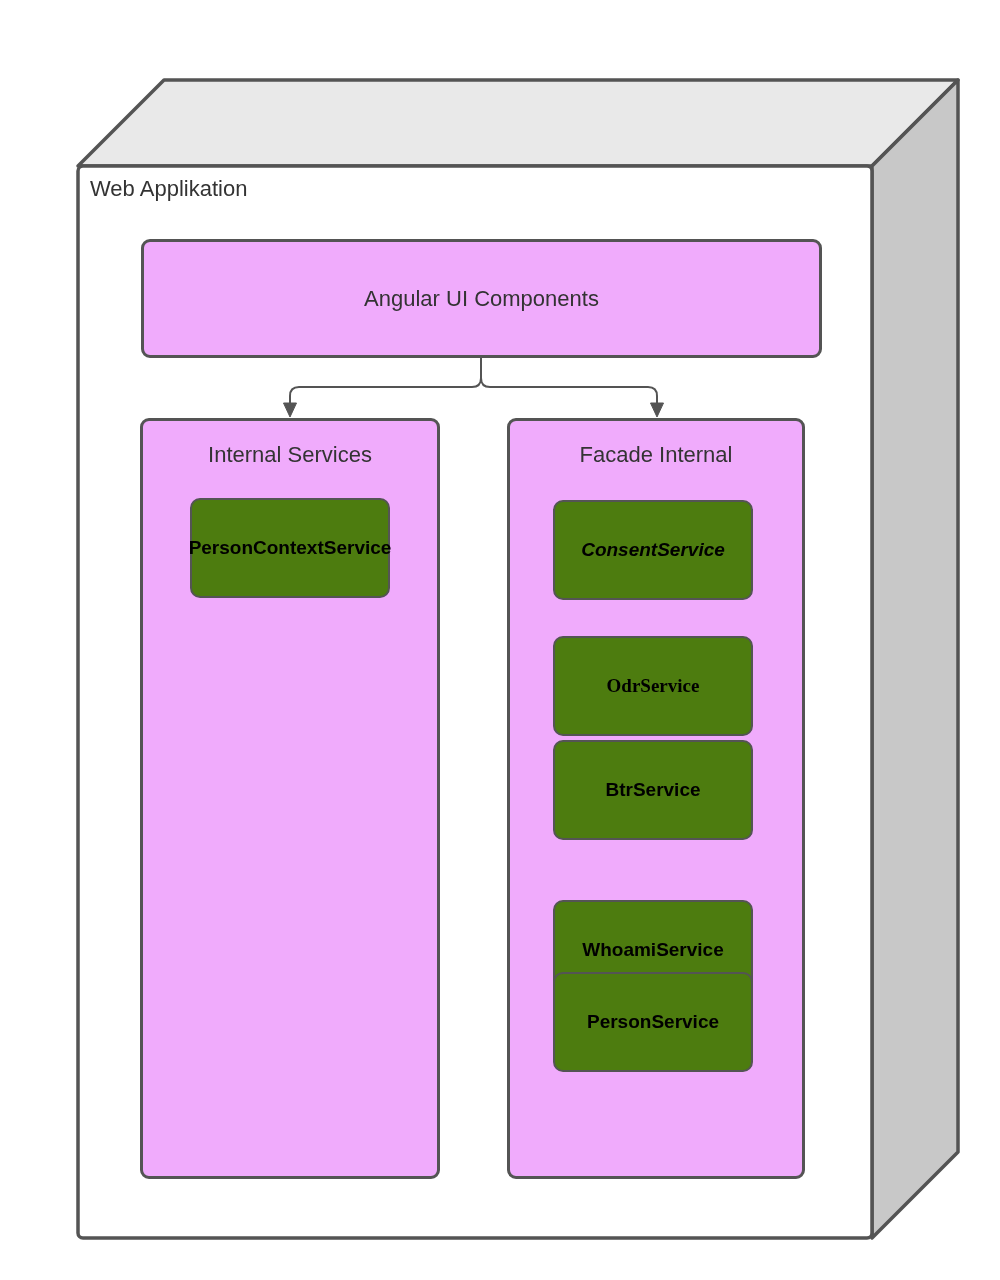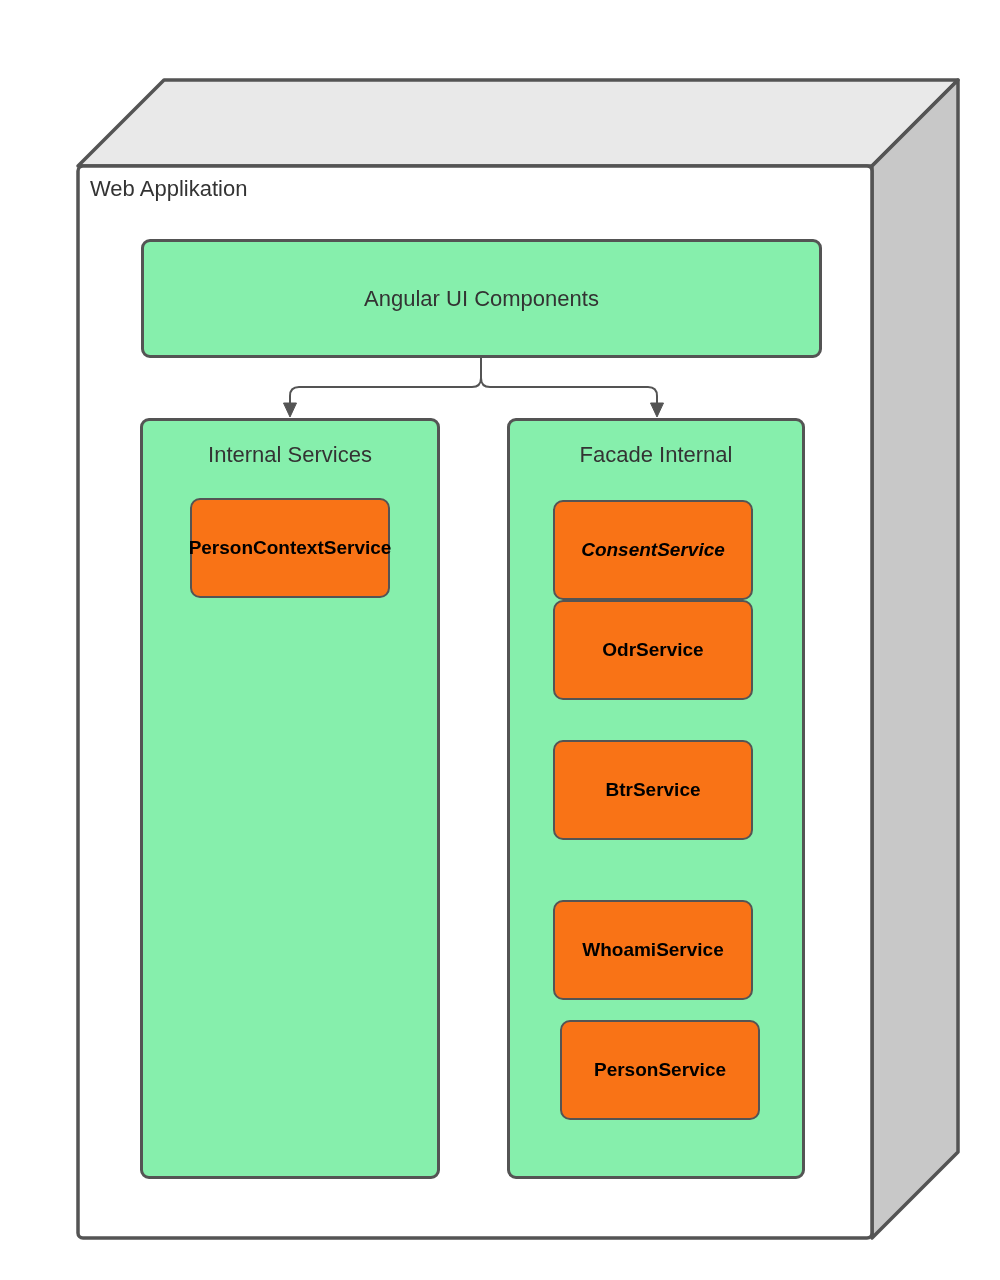--- a/index.html
+++ b/index.html
@@ -8,21 +8,21 @@
     font-family: "Liberation Sans", "DejaVu Sans", sans-serif;
     width: 1000px; height: 1280px;
     position: relative;
     overflow: hidden;
   }
   .stage { position: absolute; left: 0; top: 0; width: 868px; height: 1280px; }
   .layer-svg { position: absolute; left: 0; top: 0; width: 1000px; height: 1280px; }
 
   .node {
     position: absolute;
-    background: #86efac;
+    background: #f0abfc;
     border: 3px solid #545454;
     border-radius: 9px;
   }
   .heading-text {
     color: #333333;
     font-size: 22px;
     line-height: 26px;
     white-space: nowrap;
   }
   .container-label {
@@ -39,37 +39,37 @@
   }
   .group-internal { left: 140px; top: 418px; }
   .group-facade   { left: 507px; top: 418px; width: 298px; }
   .group-title {
     margin-top: 21px;
     text-align: center;
   }
   .service-box {
     position: absolute;
     width: 200px; height: 100px;
-    background: #f97316;
+    background: #4d7c0f;
     border: 2.5px solid #545454;
     border-radius: 10px;
     display: flex; align-items: center; justify-content: center;
   }
   .service-label {
     font-weight: bold;
     color: #000000;
     font-size: 19px;
     white-space: nowrap;
   }
   .svc-person-context { left: 190px; top: 498px; }
   .svc-consent { left: 553px; top: 500px; font-style: italic; }
-  .svc-odr     { left: 553px; top: 600px; }
+  .svc-odr     { left: 553px; top: 636px; font-family: Liberation Serif, serif; }
   .svc-btr     { left: 553px; top: 740px; }
   .svc-whoami  { left: 553px; top: 900px; }
-  .svc-person  { left: 553px; top: 1020px; margin-left: 7px; }
+  .svc-person  { left: 553px; top: 972px; }
 </style>
 </head>
 <body>
 
 <div class="stage">
 
   <svg class="layer-svg" viewBox="0 0 1000 1280">
 
     <polygon points="78,166 164,80 958,80 872,166" fill="#e9e9e9" stroke="#545454" stroke-width="3.5" stroke-linejoin="round"></polygon>
 

